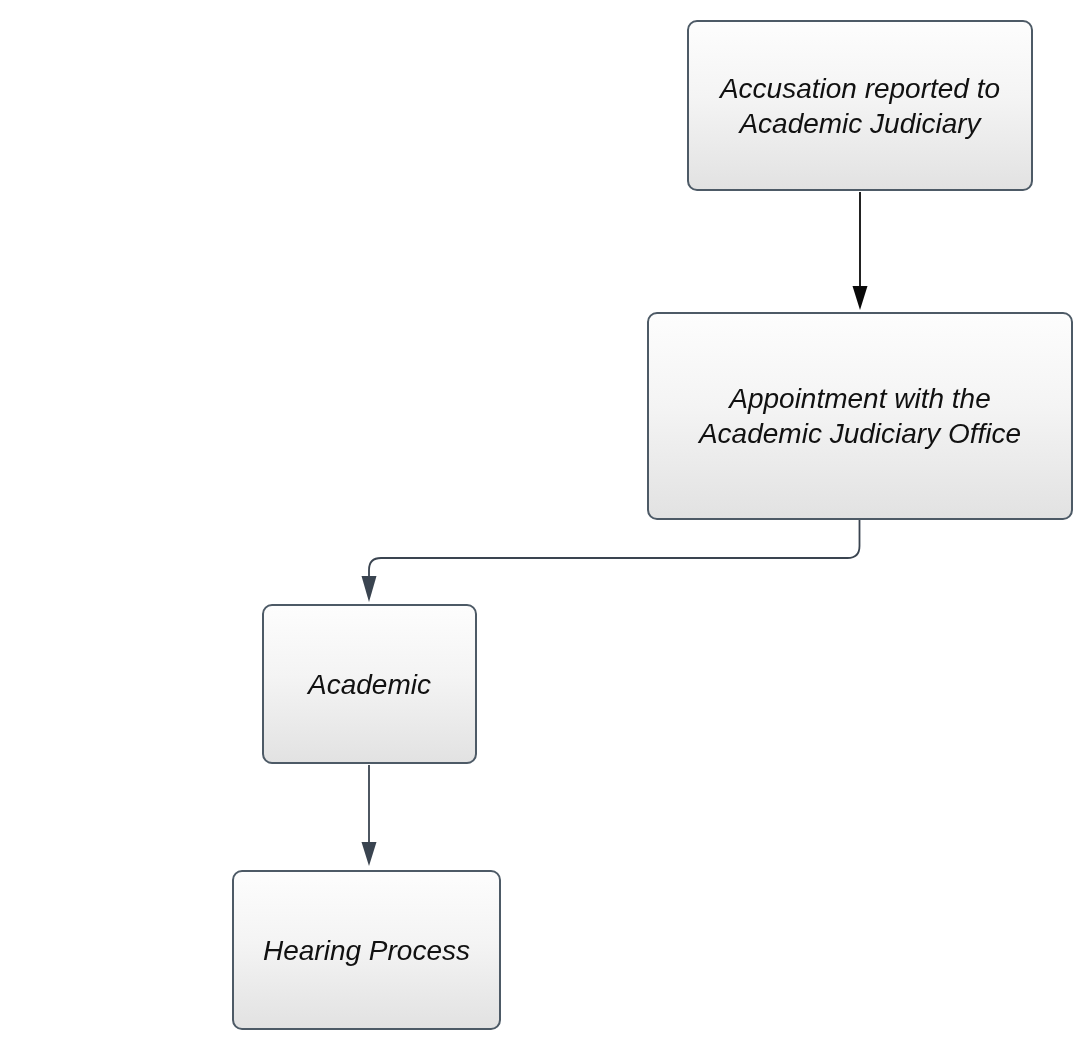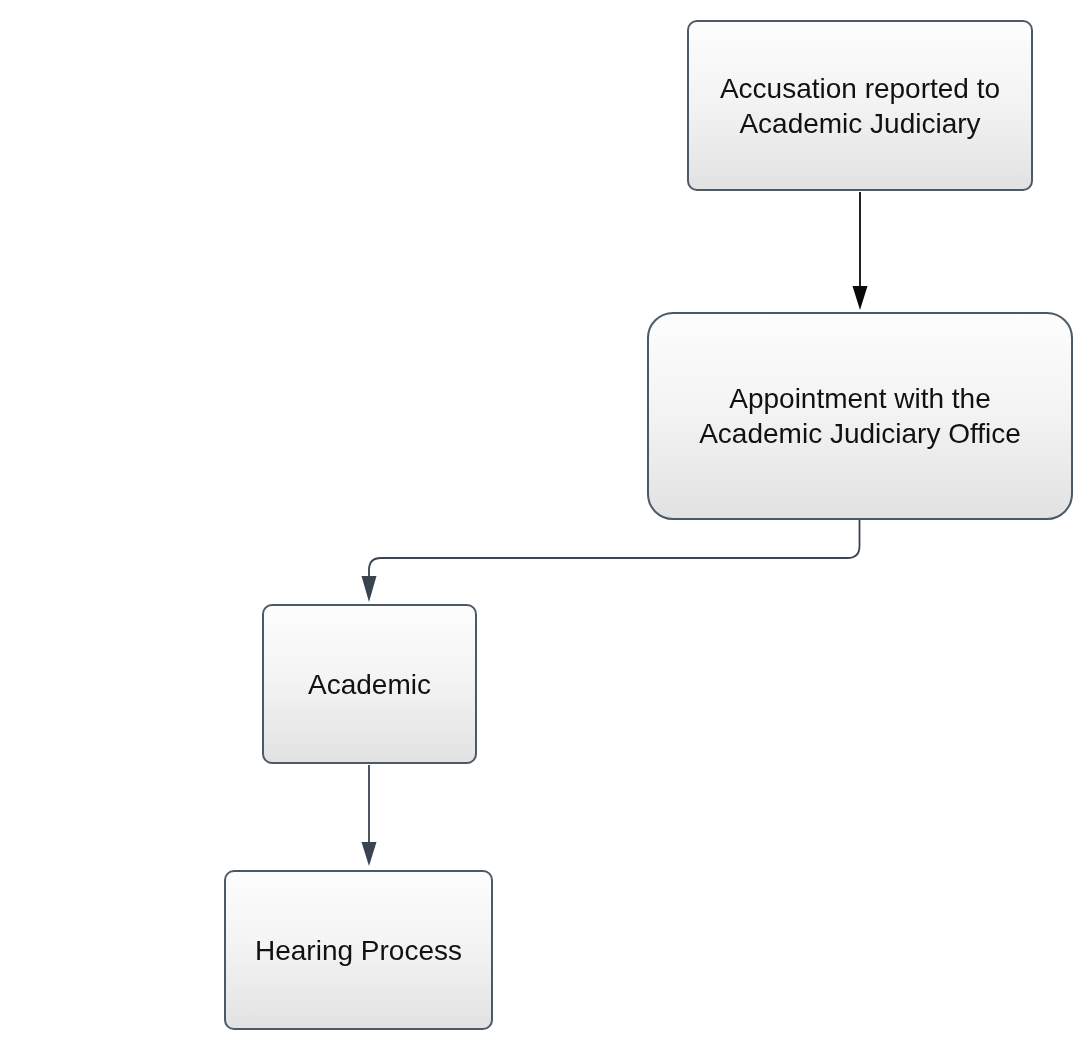--- a/index.html
+++ b/index.html
@@ -28,29 +28,30 @@
     border-radius: 10px;
     background: linear-gradient(180deg, #FDFDFD 0%, #F4F4F4 45%, #E2E2E2 100%);
     display: flex;
     align-items: center;
     justify-content: center;
     text-align: center;
     color: #111111;
     font-size: 28px;
     line-height: 35px;
     cursor: default;
+    font-style: italic;
   }
   .node .label {
     white-space: pre-line;
     padding: 0 10px;
   }
   .node-accusation { left: 687px; top: 20px;  width: 346px; height: 171px; }
-  .node-appointment{ left: 647px; top: 312px; width: 426px; height: 208px; border-radius: 26px; }
+  .node-appointment{ left: 647px; top: 312px; width: 426px; height: 208px; }
   .node-appealing  { left: 262px; top: 604px; width: 215px; height: 160px; }
-  .node-hearing    { left: 224px; top: 870px; width: 269px; height: 160px; align-items: center; }
+  .node-hearing    { left: 232px; top: 870px; width: 269px; height: 160px; align-items: center; }
   .edge-line { fill: none; stroke-width: 1.8px; }
 </style>
 </head>
 <body>
 
 <div class="canvas">
 
   <svg class="edges" width="1089" height="1053" viewBox="0 0 1089 1053">
 
     <g>

